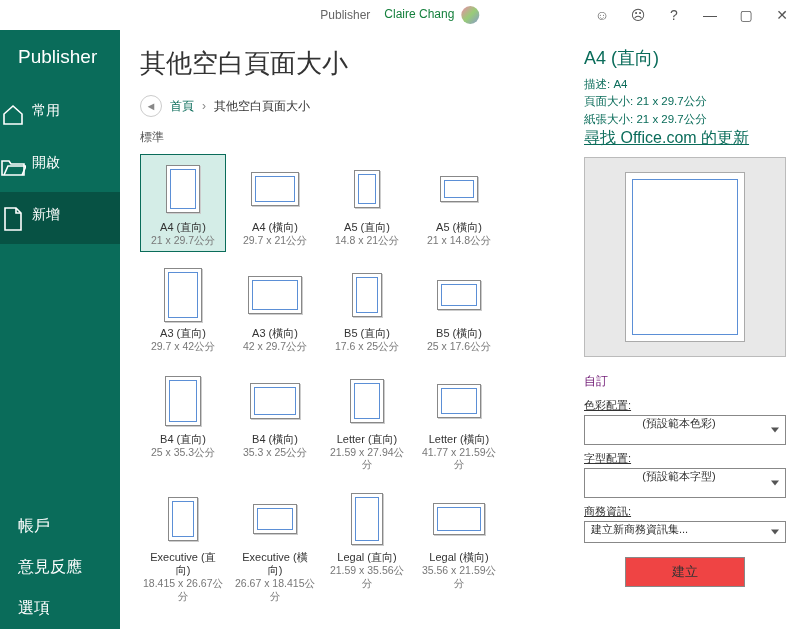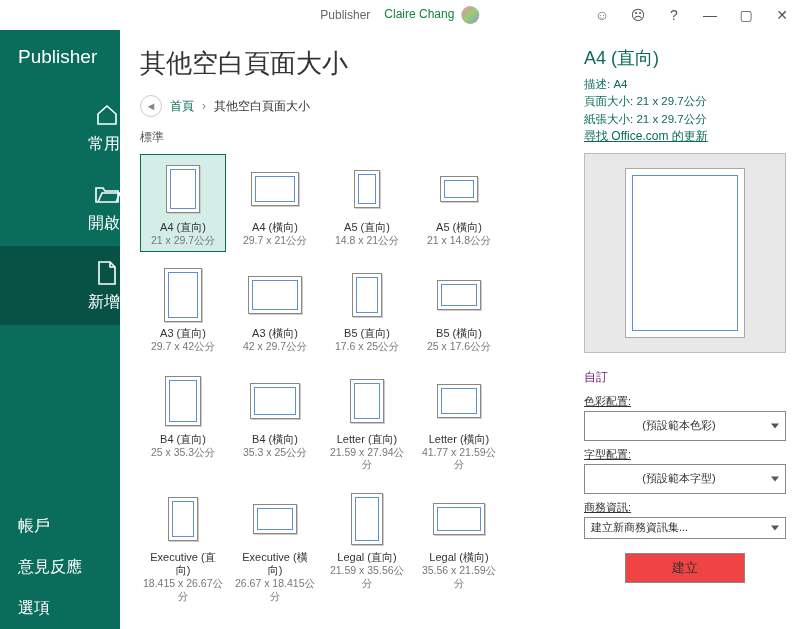--- a/index.html
+++ b/index.html
@@ -12,21 +12,21 @@
   .title-user { color: #15803d; }
   .avatar { width: 18px; height: 18px; border-radius: 50%; background: linear-gradient(135deg,#e8a,#9c7,#89c); display:inline-block; vertical-align:middle; margin-left:4px;}
   .title-right { display: flex; align-items: center; gap: 0; }
   .title-icn { width: 36px; height: 30px; display: flex; align-items: center; justify-content: center; color: #555; font-size: 14px; }
 
   .main { display: flex; height: 599px; }
 
   
   .sidebar { width: 120px; background: #0a6c5a; color: #fff; display: flex; flex-direction: column; padding-top: 10px; }
   .sidebar-title { font-size: 19px; font-weight: 300; padding: 6px 0 20px 18px; }
-  .side-item { display: flex; flex-direction: column; align-items: flex-end; padding: 14px 0 12px; font-size: 16px; cursor: pointer; gap:6px;}
+  .side-item { display: flex; flex-direction: row; align-items: flex-start; padding: 14px 0 12px; font-size: 14px; cursor: pointer; gap:6px;}
   .side-item.active { background: #075244; }
   .side-icn { width: 26px; height: 26px; display: flex; align-items: center; justify-content: center; }
   .side-spacer { flex: 1; }
   .side-link { font-size: 16px; padding: 10px 16px 10px 18px; cursor: pointer; }
 
   
   .content { flex: 1; display: flex; overflow: hidden; }
   .center { flex: 1; padding: 10px 0 0 20px; overflow: hidden; position: relative; }
   .page-title { font-size: 26px; font-weight: 300; margin: 6px 0 14px 0; color:#333;}
   .crumbs { display: flex; align-items: center; gap: 8px; font-size: 12px; margin-bottom: 12px; }
@@ -40,27 +40,27 @@
   .thumb-wrap { width: 74px; height: 56px; display: flex; align-items: center; justify-content: center; }
   .thumb { border: 1px solid #888; background: #fff; box-shadow: 1px 1px 0 #ccc; position:relative;}
   .thumb::after{content:"";position:absolute;inset:3px;border:1px solid #5b8fd6;}
   .tpl-name { font-size: 11px; color: #333; text-align: center; margin-top: 4px; line-height: 1.2; max-width: 84px;}
   .tpl-dims { font-size: 10.5px; color: #777; text-align: center; line-height: 1.2; }
 
   
   .rpanel { width: 228px; padding: 16px 14px 10px 12px; font-size: 12px; display:flex; flex-direction:column;}
   .rp-title { font-size: 18px; color: #0a6c5a; margin-bottom: 6px; }
   .rp-line { color: #0a6c5a; line-height: 1.5; font-size:11.5px;}
-  .rp-link { color: #0a6c5a; text-decoration: underline; cursor: pointer; font-size:12px;}
+  .rp-link { color: #0a6c5a; text-decoration: underline; cursor: pointer; font-size:16px;}
   .preview { margin: 8px 0 10px; border: 1px solid #bbb; background: #e8e8e8; height: 200px; display: flex; align-items: center; justify-content: center; }
   .preview-page { width: 120px; height: 170px; background: #fff; border: 1px solid #aaa; position: relative; }
   .preview-page::after{content:"";position:absolute;inset:6px;border:1px solid #5b8fd6;}
   .rp-sec-label { font-size: 12px; color: #701a75; margin: 6px 0 2px; }
   .rp-sub-label { font-size: 11px; color: #333; margin: 6px 0 2px; text-decoration: underline;}
-  .dd { width: 100%; border: 1px solid #888; height: 22px; font-size: 11px; padding: 0 18px 0 6px; background: #fff; position: relative; display:flex; align-items:center; color:#333;}
+  .dd { width: 100%; border: 1px solid #888; height: 22px; font-size: 11px; padding: 0 18px 0 6px; background: #fff; position: relative; display:flex; color:#333;}
   .dd.center-text{justify-content:center; height:30px;}
   .dd::after { content: ""; position: absolute; right: 6px; top: 50%; width: 0; height: 0; border-left: 4px solid transparent; border-right: 4px solid transparent; border-top: 5px solid #555; transform: translateY(-50%); }
   .create-btn { margin: 14px auto 0; width: 120px; height: 30px; border: 1px solid #888; background: #ef4444; font-size: 13px; display: flex; align-items: center; justify-content: center; cursor: pointer; }
 
   
   .sz-a4p{width:34px;height:48px;} .sz-a4l{width:48px;height:34px;}
   .sz-a5p{width:26px;height:38px;} .sz-a5l{width:38px;height:26px;}
   .sz-a3p{width:38px;height:54px;} .sz-a3l{width:54px;height:38px;}
   .sz-b5p{width:30px;height:44px;} .sz-b5l{width:44px;height:30px;}
   .sz-b4p{width:36px;height:50px;} .sz-b4l{width:50px;height:36px;}

